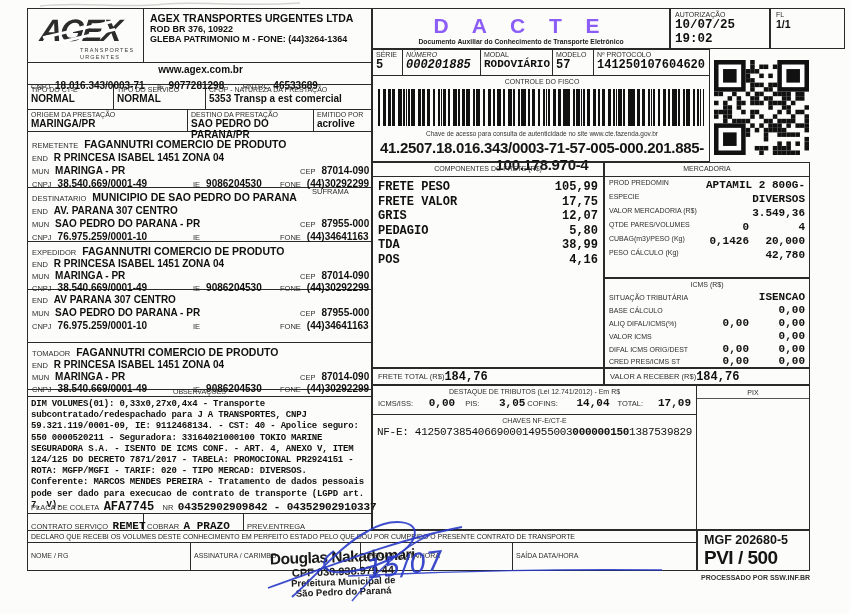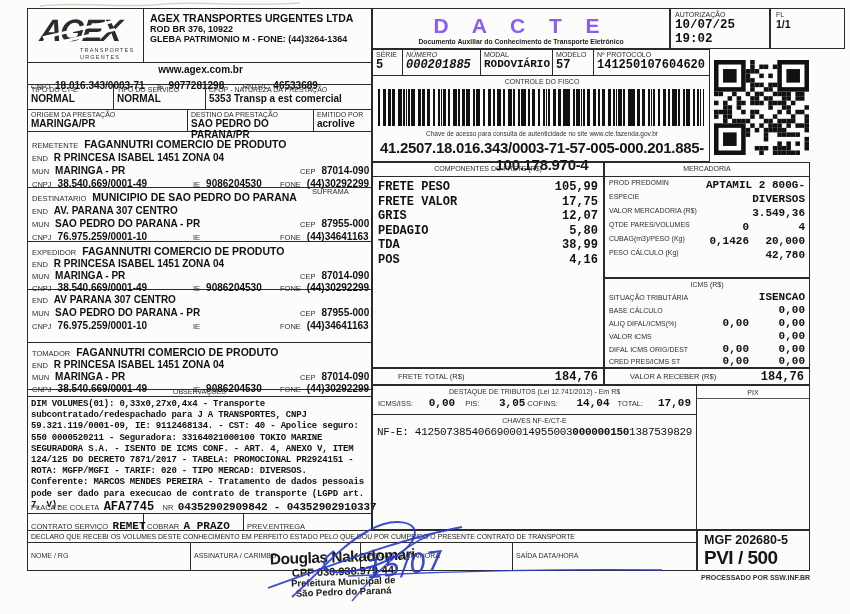--- a/index.html
+++ b/index.html
@@ -32,21 +32,21 @@
   .prow .lb8{display:inline-block;margin-right:6px;}
   .ppos{position:absolute;top:0;}
   
   .frow{display:flex;justify-content:space-between;height:14.5px;padding:0 5px;}
   .xrow{display:flex;align-items:flex-start;height:14px;padding:0 4px;}
   .xrow .lb{flex:0 0 auto;}
   .xmid{flex:1;text-align:right;}
   .xval{min-width:52px;text-align:right;margin-left:4px;}
   .irow{display:flex;align-items:baseline;height:12.9px;padding:0 4px;}
   .irow .lb{flex:0 0 auto;}
-  .totrow{display:flex;justify-content:space-between;align-items:center;padding:0 5px;height:100%;margin-left:20px;}
+  .totrow{display:flex;justify-content:flex-start;align-items:center;padding:0 5px;height:100%;}
   .obstxt{font-family:"Liberation Mono",monospace;font-weight:bold;font-size:9px;line-height:11.2px;color:#101010;letter-spacing:-0.2px;}
   .stamp{position:absolute;left:238px;top:549px;width:210px;text-align:center;transform:rotate(-2deg);color:#1a1a1a;}
   .stamp .sname{font-weight:bold;font-size:15.5px;letter-spacing:-0.5px;line-height:16px;}
   .stamp .scpf{font-weight:bold;font-size:11px;line-height:12px;}
   .stamp .sorg{font-weight:bold;font-size:9.5px;line-height:10px;}
   .proc{font-weight:bold;font-size:7px;color:#333;}
 </style>
 </head>
 <body>
 

